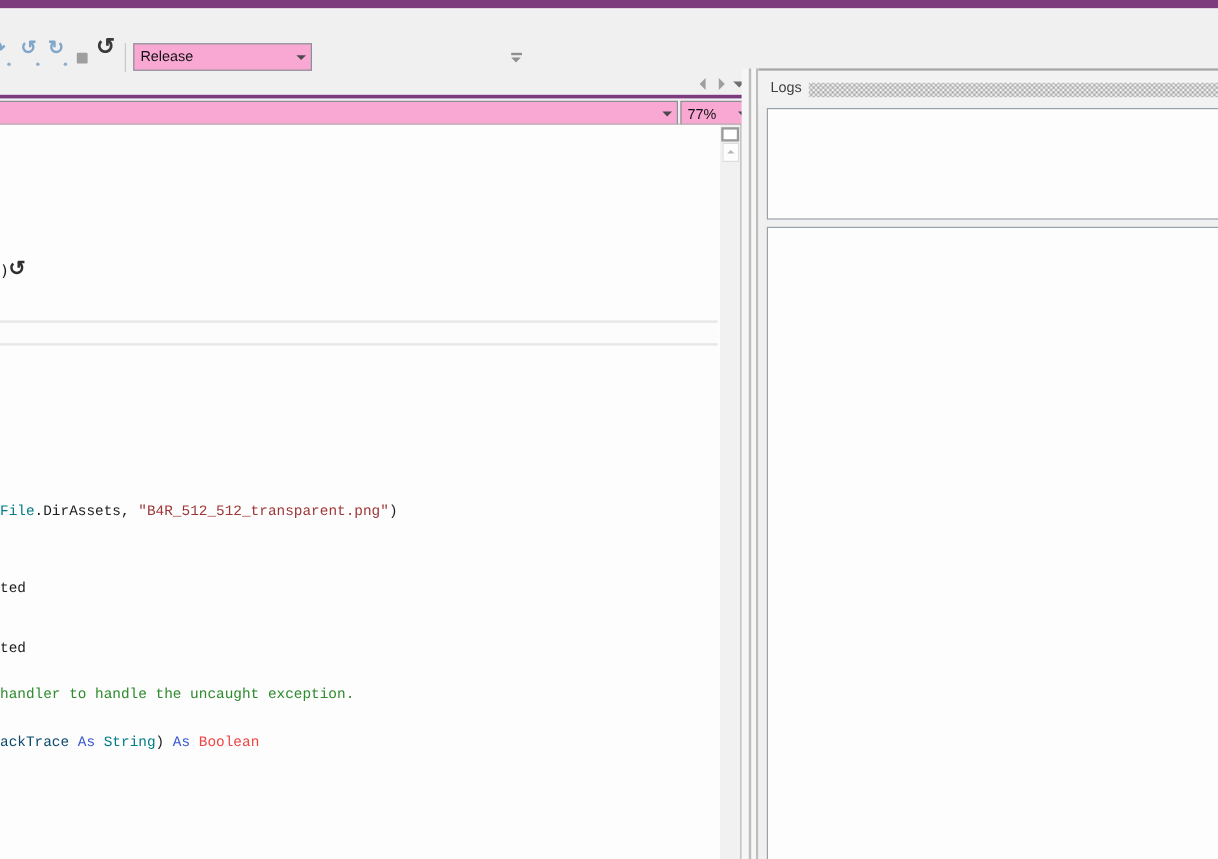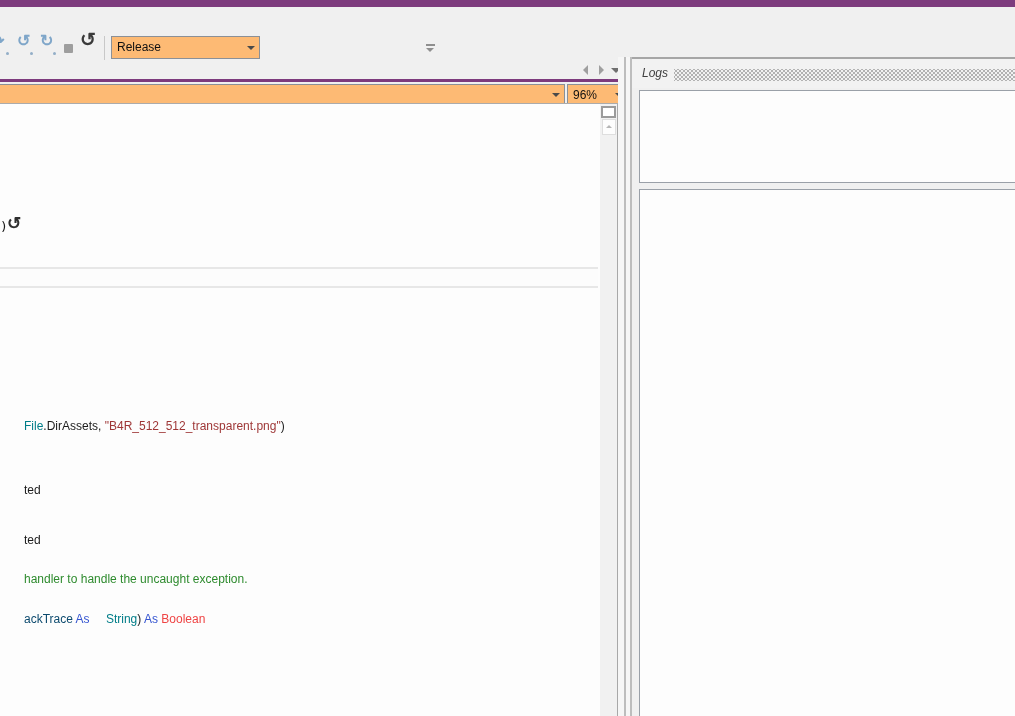--- a/index.html
+++ b/index.html
@@ -14,21 +14,21 @@
   
   .toolbar{position:absolute;left:0;top:7px;width:1015px;height:51px;background:#f0f0f0;}
   .dbg{position:absolute;font-size:16px;line-height:16px;color:#7fa6c9;font-weight:bold;}
   .dbg.partial{left:-9px;top:26px;}
   .dbg.i2{left:17px;top:26px;}
   .dbg.i3{left:40px;top:26px;}
   .mini-dot{position:absolute;width:3px;height:3px;border-radius:50%;background:#93aec7;}
   .stopbtn{position:absolute;left:64px;top:37px;width:9px;height:9px;background:#9e9e9e;border-radius:1px;}
   .refresh{position:absolute;left:80px;top:23px;font-size:19px;line-height:19px;color:#3a3a3a;font-weight:bold;}
   .tb-sep{position:absolute;left:104px;top:29px;width:1px;height:24px;background:#c8c8c8;}
-  .combo{position:absolute;height:21px;background:#fdba74;border:1px solid #8b9097;}
+  .combo{position:absolute;height:21px;background:#f9a8d4;border:1px solid #8b9097;}
   .combo .combo-text{position:absolute;left:5px;top:3px;font-size:12px;color:#111;white-space:nowrap;}
   .combo .combo-arrow{position:absolute;right:0;top:0;width:17px;height:100%;display:flex;align-items:center;justify-content:center;}
   .tri-down{width:0;height:0;border-left:4px solid transparent;border-right:4px solid transparent;border-top:4px solid #4a4a4a;}
   .combo.release{left:111px;top:29px;width:147px;}
   .combo.default{left:268px;top:29px;width:147px;}
   .overflow{position:absolute;left:426px;top:37px;width:9px;height:10px;}
   .overflow .bar{position:absolute;left:0;top:0;width:9px;height:2px;background:#8f8f8f;}
   .overflow .tri{position:absolute;left:0;top:4px;border-left:4.5px solid transparent;border-right:4.5px solid transparent;border-top:4px solid #8f8f8f;width:0;height:0;}
 
   
@@ -41,41 +41,41 @@
   
   .accent-line{position:absolute;left:0;top:79px;width:628px;height:3px;background:#7d3b7d;}
 
   
   .combo.module{left:-4px;top:84px;width:567px;height:19px;}
   .combo.zoom{left:567px;top:84px;width:59px;height:19px;}
   .header-underline{position:absolute;left:0;top:103px;width:619px;height:1px;background:#ababab;}
 
   
   .editor-canvas{position:absolute;left:0;top:104px;width:600px;height:612px;background:#fdfdfd;overflow:hidden;}
-  .code-line{position:absolute;left:0;white-space:pre;font-family:Liberation Sans, sans-serif;font-size:12px;line-height:14px;padding-left:24px;}
+  .code-line{position:absolute;left:0;white-space:pre;font-family:Liberation Mono, monospace;font-size:12px;line-height:14px;}
   .stray-paren{position:absolute;left:0;top:115px;font-family:"DejaVu Sans Mono", monospace;font-size:13px;color:#1b1b1b;}
   .stray-refresh{position:absolute;left:7px;top:109px;font-size:17px;font-weight:bold;color:#2f2f2f;}
   .fold-band{position:absolute;left:0;top:163px;width:598px;height:17px;background:#fcfcfc;border-top:2px solid #e7e7e7;border-bottom:2px solid #e7e7e7;}
 
   
   .v-scrollbar{position:absolute;left:600px;top:104px;width:17px;height:612px;background:#f1f1f1;border-right:1px solid #a8a8a8;}
   .scroll-thumb{position:absolute;left:1px;top:2px;width:11px;height:8px;background:#fff;border:2px solid #9b9b9b;}
   .scroll-btn{position:absolute;left:2px;top:15px;width:12px;height:14px;background:#fdfdfd;border:1px solid #dedede;}
   .scroll-btn .grip{position:absolute;left:3px;top:5px;width:0;height:0;border-left:3px solid transparent;border-right:3px solid transparent;border-bottom:3px solid #b5b5b5;}
 
   
   .splitter{position:absolute;left:618px;top:57px;width:14px;height:659px;background:#f6f6f6;}
   .ridge{position:absolute;top:0;width:2px;height:100%;background:#bdbdbd;}
   .ridge.r1{left:6px;}
   .ridge.r2{left:12px;}
 
   
   .logs-panel{position:absolute;left:632px;top:57px;width:383px;height:659px;background:#f0f0f0;border-top:2px solid #a6a6a6;}
   .logs-header{position:absolute;left:0;top:0;width:383px;height:29px;background:#f2f2f2;}
-  .logs-title{position:absolute;left:10px;top:7px;font-size:12px;color:#3f3f3f;font-style:italic;}
+  .logs-title{position:absolute;left:10px;top:7px;font-size:12px;color:#3f3f3f;}
   .logs-grip{position:absolute;left:42px;top:10px;width:341px;height:12px;
     background-image:radial-gradient(circle,#b2b2b2 1px,transparent 1.3px),radial-gradient(circle,#b2b2b2 1px,transparent 1.3px);
     background-size:4px 4px;background-position:0 0,2px 2px;}
   .log-box{position:absolute;left:7px;width:382px;background:#fdfdfd;border:1px solid #9aa0a8;}
   .log-box.top{top:31px;height:91px;}
   .log-box.bottom{top:130px;height:592px;}
 </style>
 </head>
 <body>
 
@@ -114,37 +114,37 @@
 
   <div class="accent-line"></div>
 
   <div class="combo module">
     <span class="combo-text"></span>
     <div class="combo-arrow">
         <i class="tri-down"></i>
       </div>
   </div>
   <div class="combo zoom">
-    <span class="combo-text">96%</span>
+    <span class="combo-text">77%</span>
     <div class="combo-arrow">
         <i class="tri-down"></i>
       </div>
   </div>
   <div class="header-underline"></div>
 
   <div class="editor-canvas">
     <span class="stray-paren">)</span>
     <span class="stray-refresh">↺</span>
     <div class="fold-band"></div>
     <div>
         <div class="code-line" style="top: 315px;"><span style="color: rgb(0, 125, 136);">File</span><span style="color: rgb(27, 27, 27);">.DirAssets, </span><span style="color: rgb(158, 54, 54);">"B4R_512_512_transparent.png"</span><span style="color: rgb(27, 27, 27);">)</span></div>
         <div class="code-line" style="top: 379px;"><span style="color: rgb(27, 27, 27);">ted</span></div>
         <div class="code-line" style="top: 429px;"><span style="color: rgb(27, 27, 27);">ted</span></div>
         <div class="code-line" style="top: 468px;"><span style="color: rgb(46, 139, 46);">handler to handle the uncaught exception.</span></div>
-        <div class="code-line" style="top: 508px;"><span style="color: #0c4a6e;">ackTrace </span><span style="color: rgb(53, 85, 209);">As </span><span style="color: rgb(0, 125, 136); margin-left: 13px;">String</span><span style="color: rgb(27, 27, 27);">) </span><span style="color: rgb(53, 85, 209);">As </span><span style="color: #ef4444;">Boolean</span></div>
+        <div class="code-line" style="top: 508px;"><span style="color: #0c4a6e;">ackTrace </span><span style="color: rgb(53, 85, 209);">As </span><span style="color: rgb(0, 125, 136);">String</span><span style="color: rgb(27, 27, 27);">) </span><span style="color: rgb(53, 85, 209);">As </span><span style="color: #ef4444;">Boolean</span></div>
       </div>
   </div>
 
   <div class="v-scrollbar">
     <div class="scroll-thumb"></div>
     <div class="scroll-btn">
       <i class="grip"></i>
     </div>
   </div>
 

